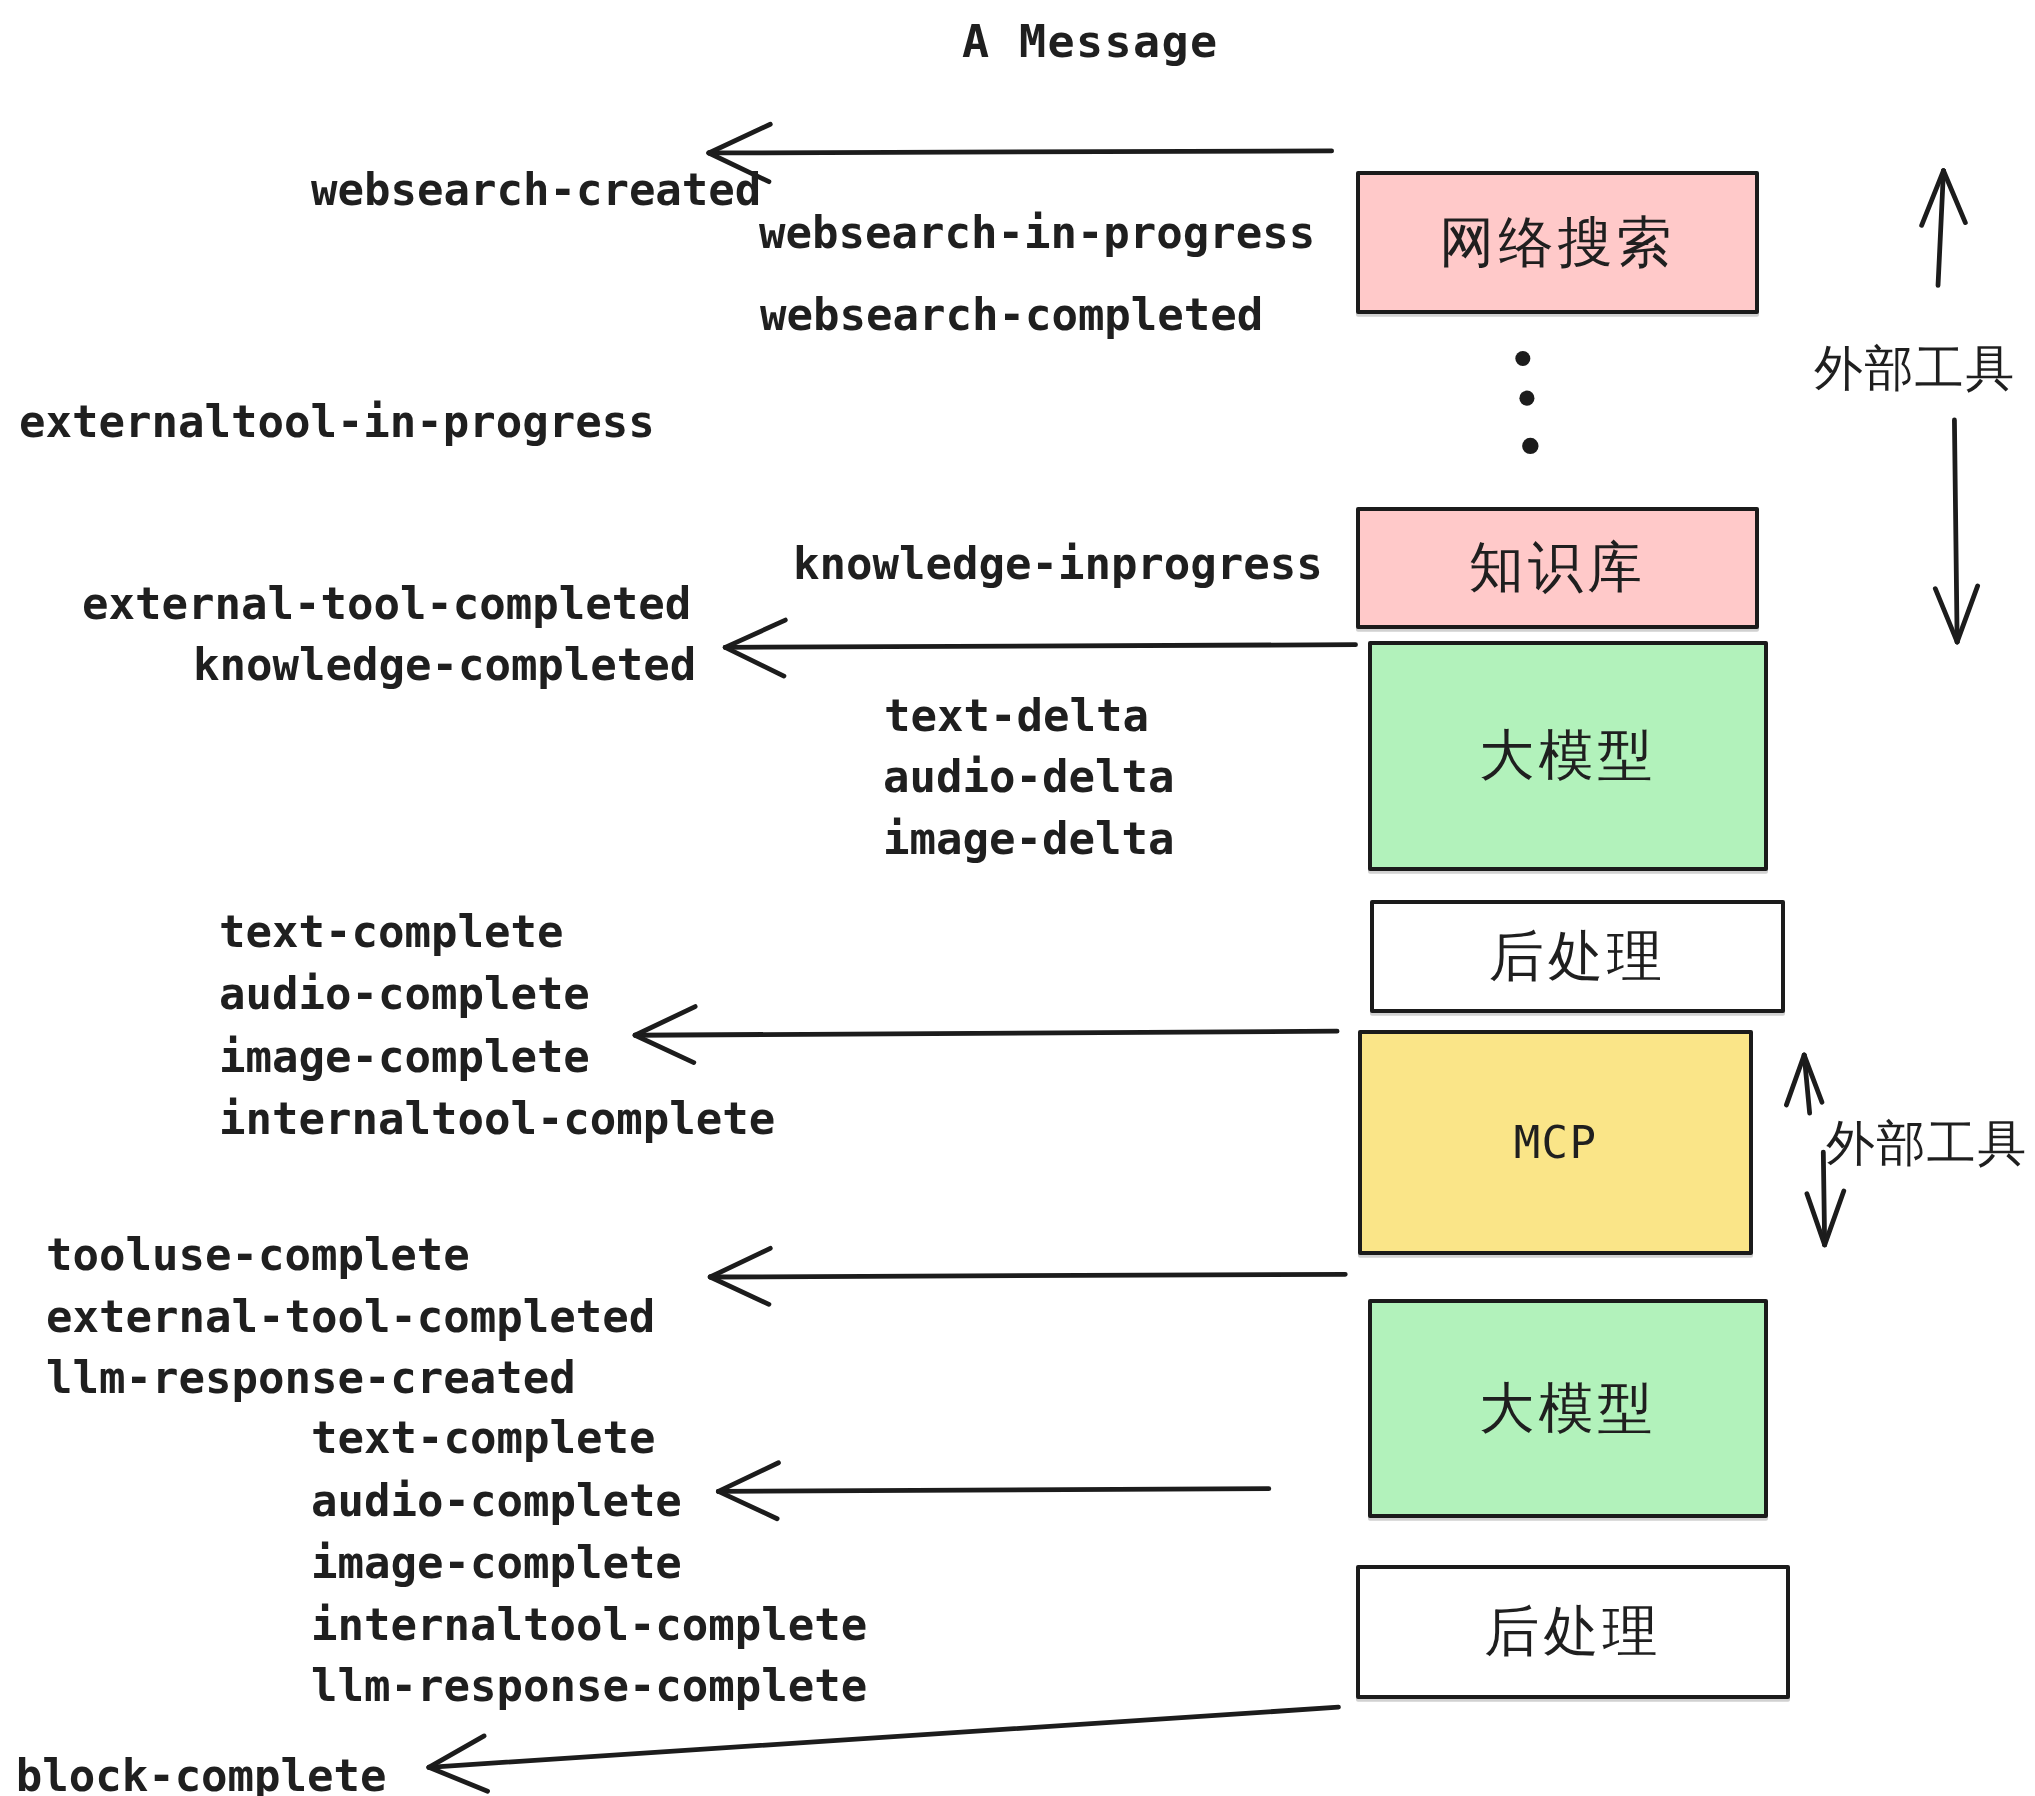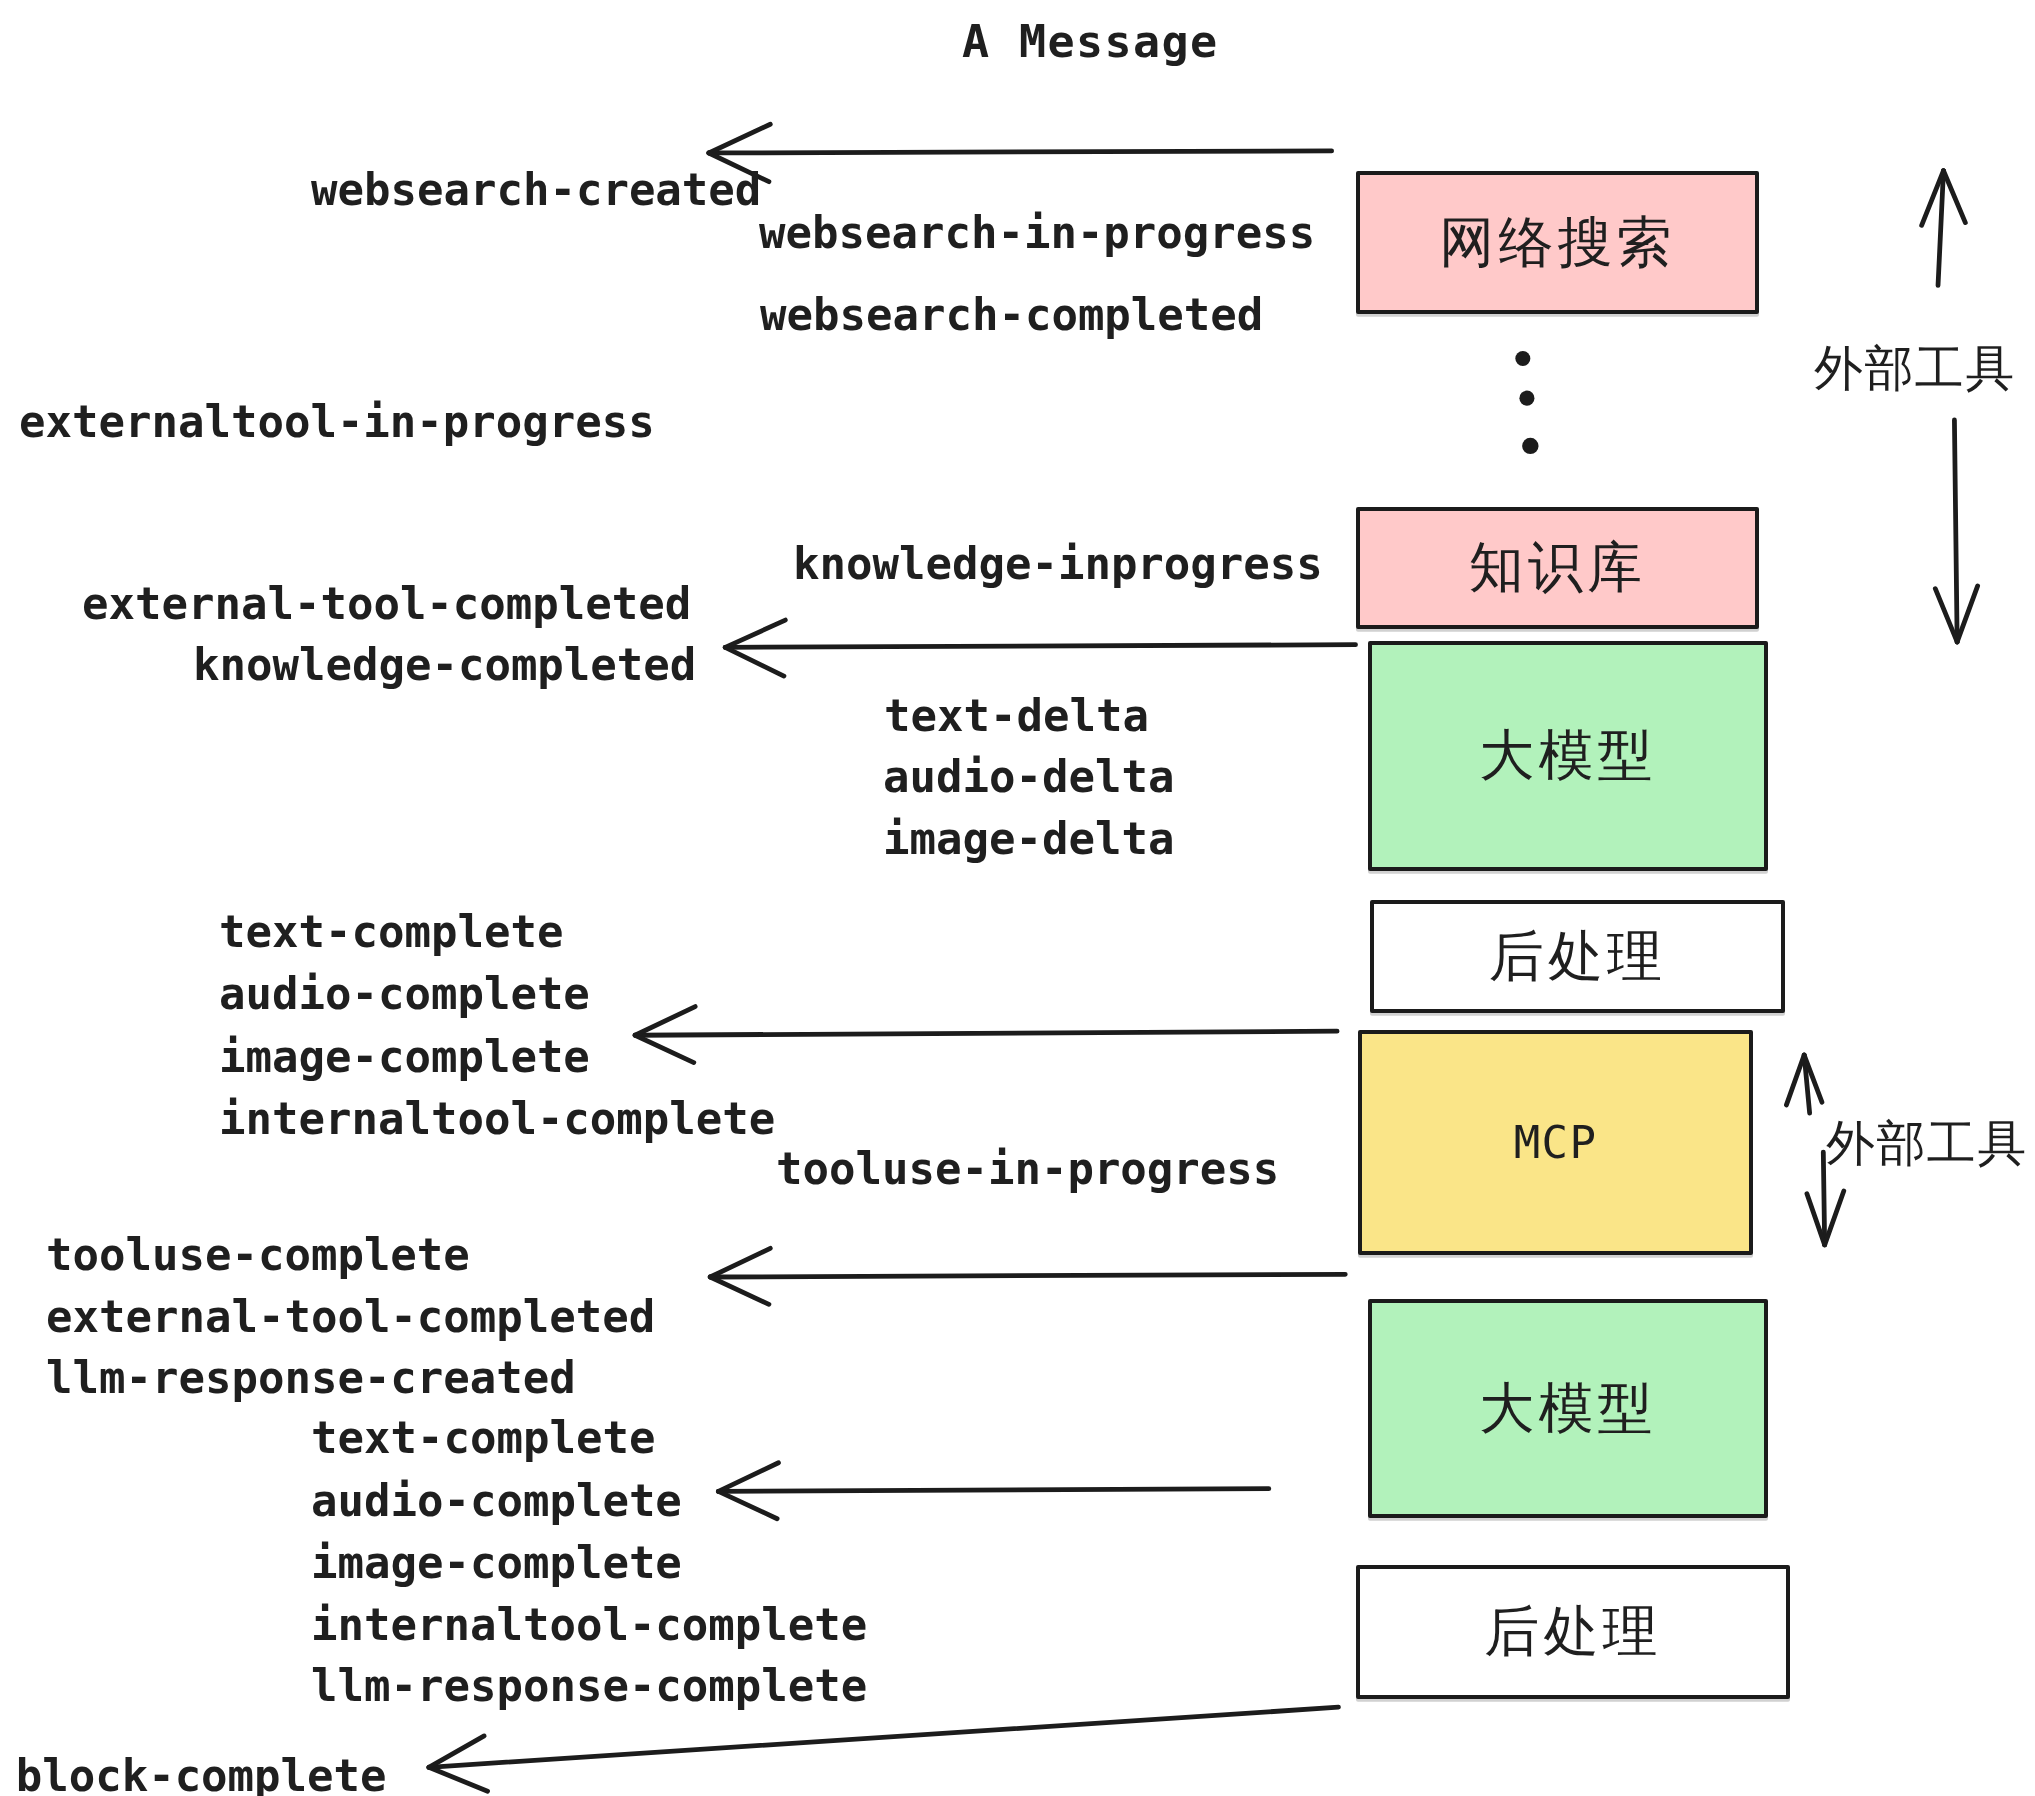--- a/index.html
+++ b/index.html
@@ -145,21 +145,20 @@
   <div class="evt" style="left:793px;top:538px">knowledge-inprogress</div>
   <div class="evt" style="left:82px;top:578px">external-tool-completed</div>
   <div class="evt" style="left:193px;top:639px">knowledge-completed</div>
   <div class="evt" style="left:884px;top:690px">text-delta</div>
   <div class="evt" style="left:883px;top:751px">audio-delta</div>
   <div class="evt" style="left:883px;top:813px">image-delta</div>
   <div class="evt" style="left:219px;top:906px">text-complete</div>
   <div class="evt" style="left:219px;top:968px">audio-complete</div>
   <div class="evt" style="left:219px;top:1031px">image-complete</div>
   <div class="evt" style="left:219px;top:1093px">internaltool-complete</div>
-  <div class="evt" style="left:776px;top:1143px">tooluse-in-progress</div>
   <div class="evt" style="left:46px;top:1229px">tooluse-complete</div>
   <div class="evt" style="left:46px;top:1291px">external-tool-completed</div>
   <div class="evt" style="left:46px;top:1352px">llm-response-created</div>
   <div class="evt" style="left:311px;top:1412px">text-complete</div>
   <div class="evt" style="left:311px;top:1475px">audio-complete</div>
   <div class="evt" style="left:311px;top:1537px">image-complete</div>
   <div class="evt" style="left:311px;top:1599px">internaltool-complete</div>
   <div class="evt" style="left:311px;top:1660px">llm-response-complete</div>
   <div class="evt" style="left:15.7px;top:1750px">block-complete</div>
 

